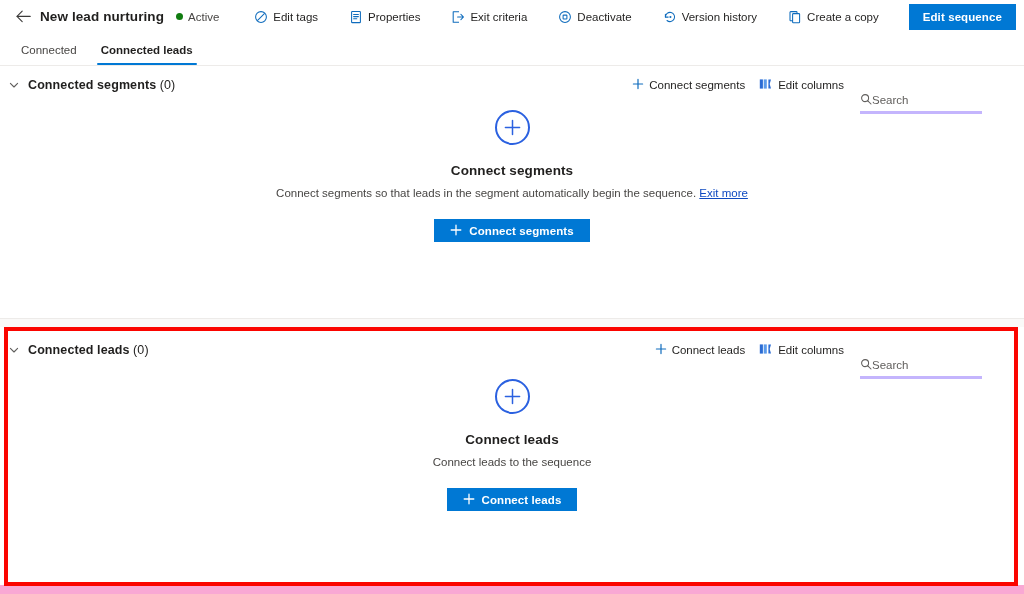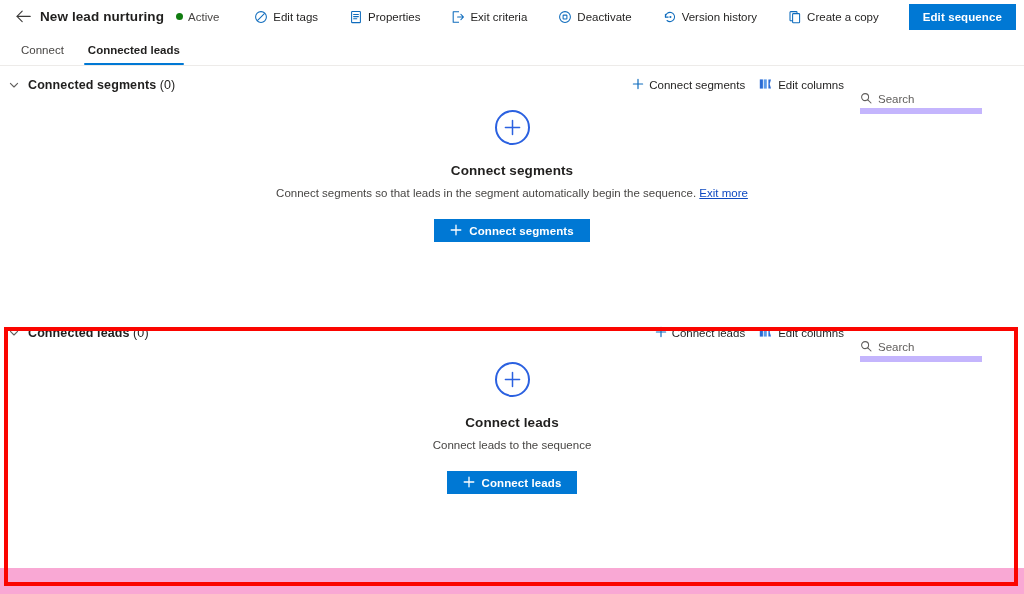--- a/index.html
+++ b/index.html
@@ -102,24 +102,24 @@
   .sec-actions {
     position: absolute; right: 42px; top: 0; height: 34px;
     display: flex; align-items: center; gap: 2px;
   }
   .act {
     display: flex; align-items: center; gap: 5px;
     padding: 3px 6px; height: 24px;
     font-size: 11.5px; color: #201f1e; cursor: pointer; white-space: nowrap;
   }
   .searchbox {
-    display: flex; align-items: center; gap: 6px;
+    display: flex; align-items: center; 
     width: 122px; height: 24px;
     margin-left: 8px;
-    border-bottom: 6px solid #c4b5fd;
+    border-bottom: 3px solid #c4b5fd;
     color: #605e5c;
     margin-top: 33px;
   }
   .searchbox input {
     border: none; outline: none; background: transparent;
     font-family: "Liberation Sans", sans-serif;
     font-size: 11.5px; color: #201f1e; width: 96px; padding: 0;
   }
   .searchbox input::placeholder { color: #605e5c; }
 
@@ -241,21 +241,21 @@
         </span>
         <span>Create a copy</span>
       </div>
 
       <button class="btn-primary" style="background: rgb(0, 120, 212);">Edit sequence</button>
     </div>
   </div>
 
   <div class="tabstrip">
     <div class="tab">
-      <span>Connect</span>
+      <span>Connected</span>
     </div>
     <div class="tab active">
       <span>Connected leads</span>
     </div>
   </div>
 
   <div class="section" style="top:66px; height:252px;">
     <div class="sec-head" style="margin-top:2px;">
       <div class="chevron">
         <svg width="12" height="12" viewBox="0 0 12 12" fill="none" aria-hidden="true">
@@ -315,21 +315,21 @@
             <path d="M6 1.2 V10.8 M1.2 6 H10.8" stroke="#ffffff" stroke-width="1.3" stroke-linecap="round"></path>
           </svg>
         </span>
         <span>Connect segments</span>
       </button>
     </div>
   </div>
 
   <div class="divider-band" style="top:318px; height:9px;"></div>
 
-  <div class="section" style="top:310px; height:258px;">
+  <div class="section" style="top:327px; height:258px;">
     <div class="sec-head" style="margin-top:6px;">
       <div class="chevron">
         <svg width="12" height="12" viewBox="0 0 12 12" fill="none" aria-hidden="true">
           <path d="M2.4 4.4 L6 8 L9.6 4.4" stroke="#605e5c" stroke-width="1.1" fill="none" stroke-linecap="round" stroke-linejoin="round"></path>
         </svg>
       </div>
       <div class="sec-title">
         <span>Connected leads</span>
         <span class="count">(0)</span>
       </div>

